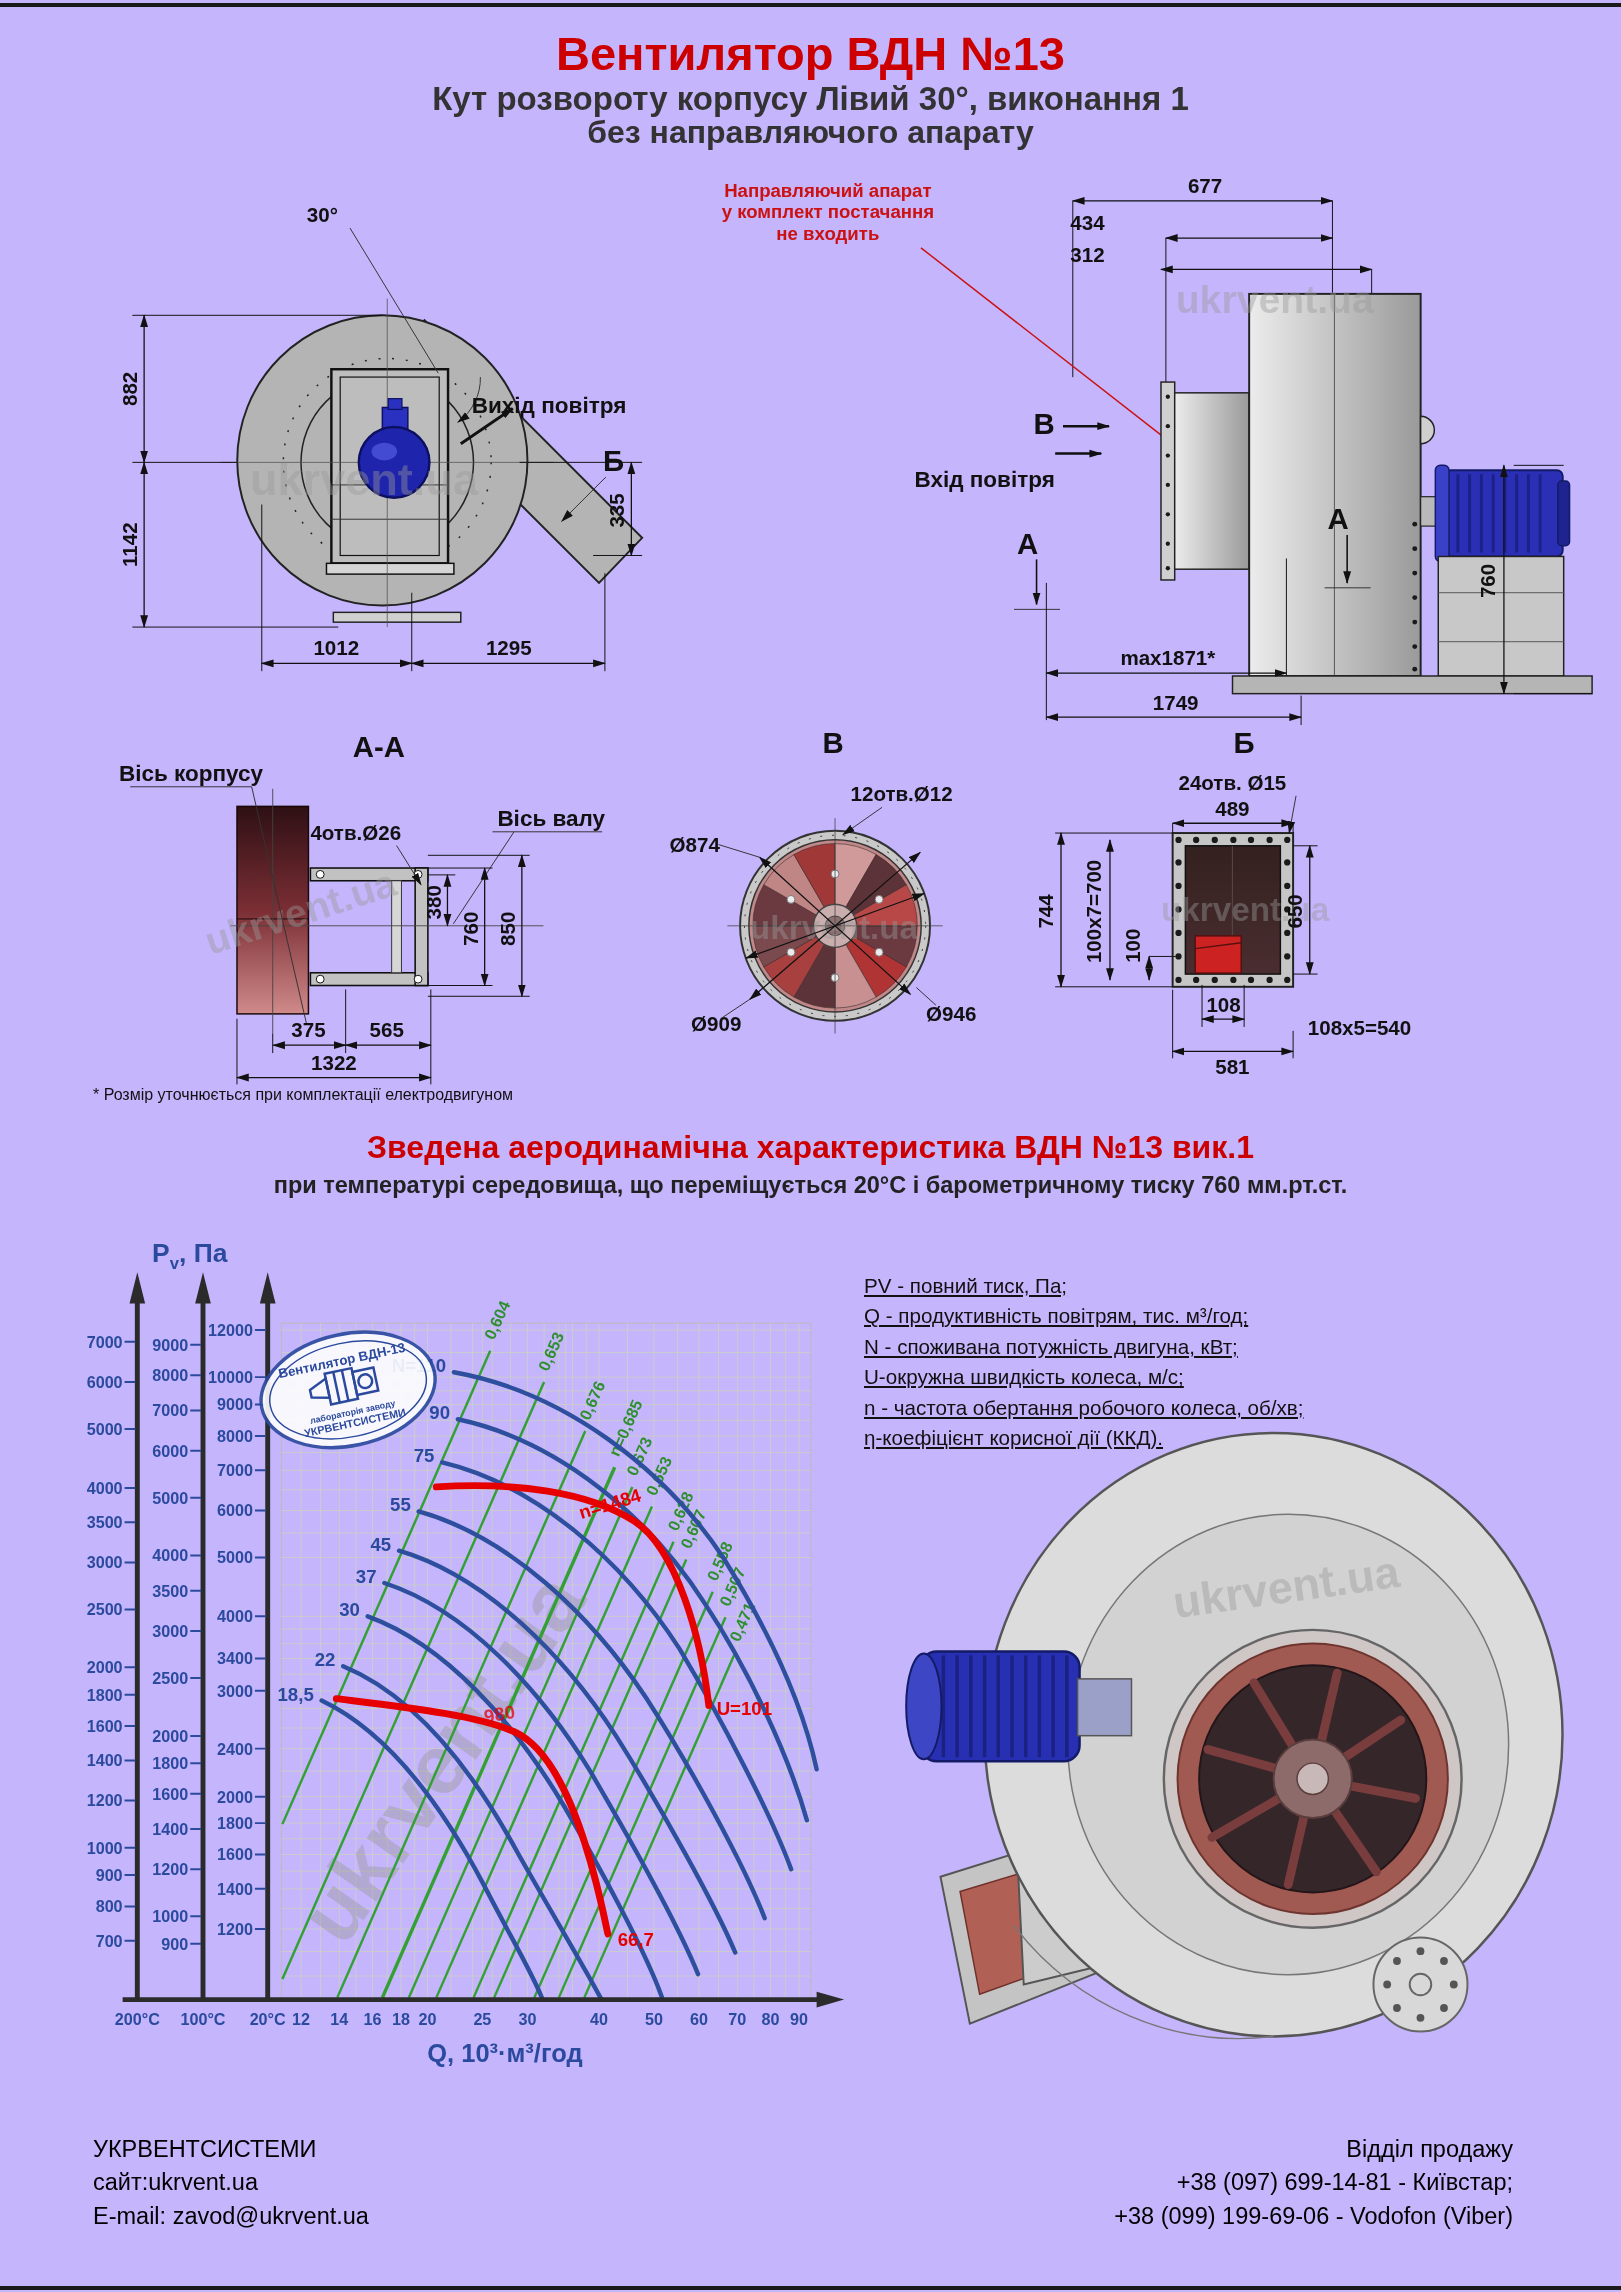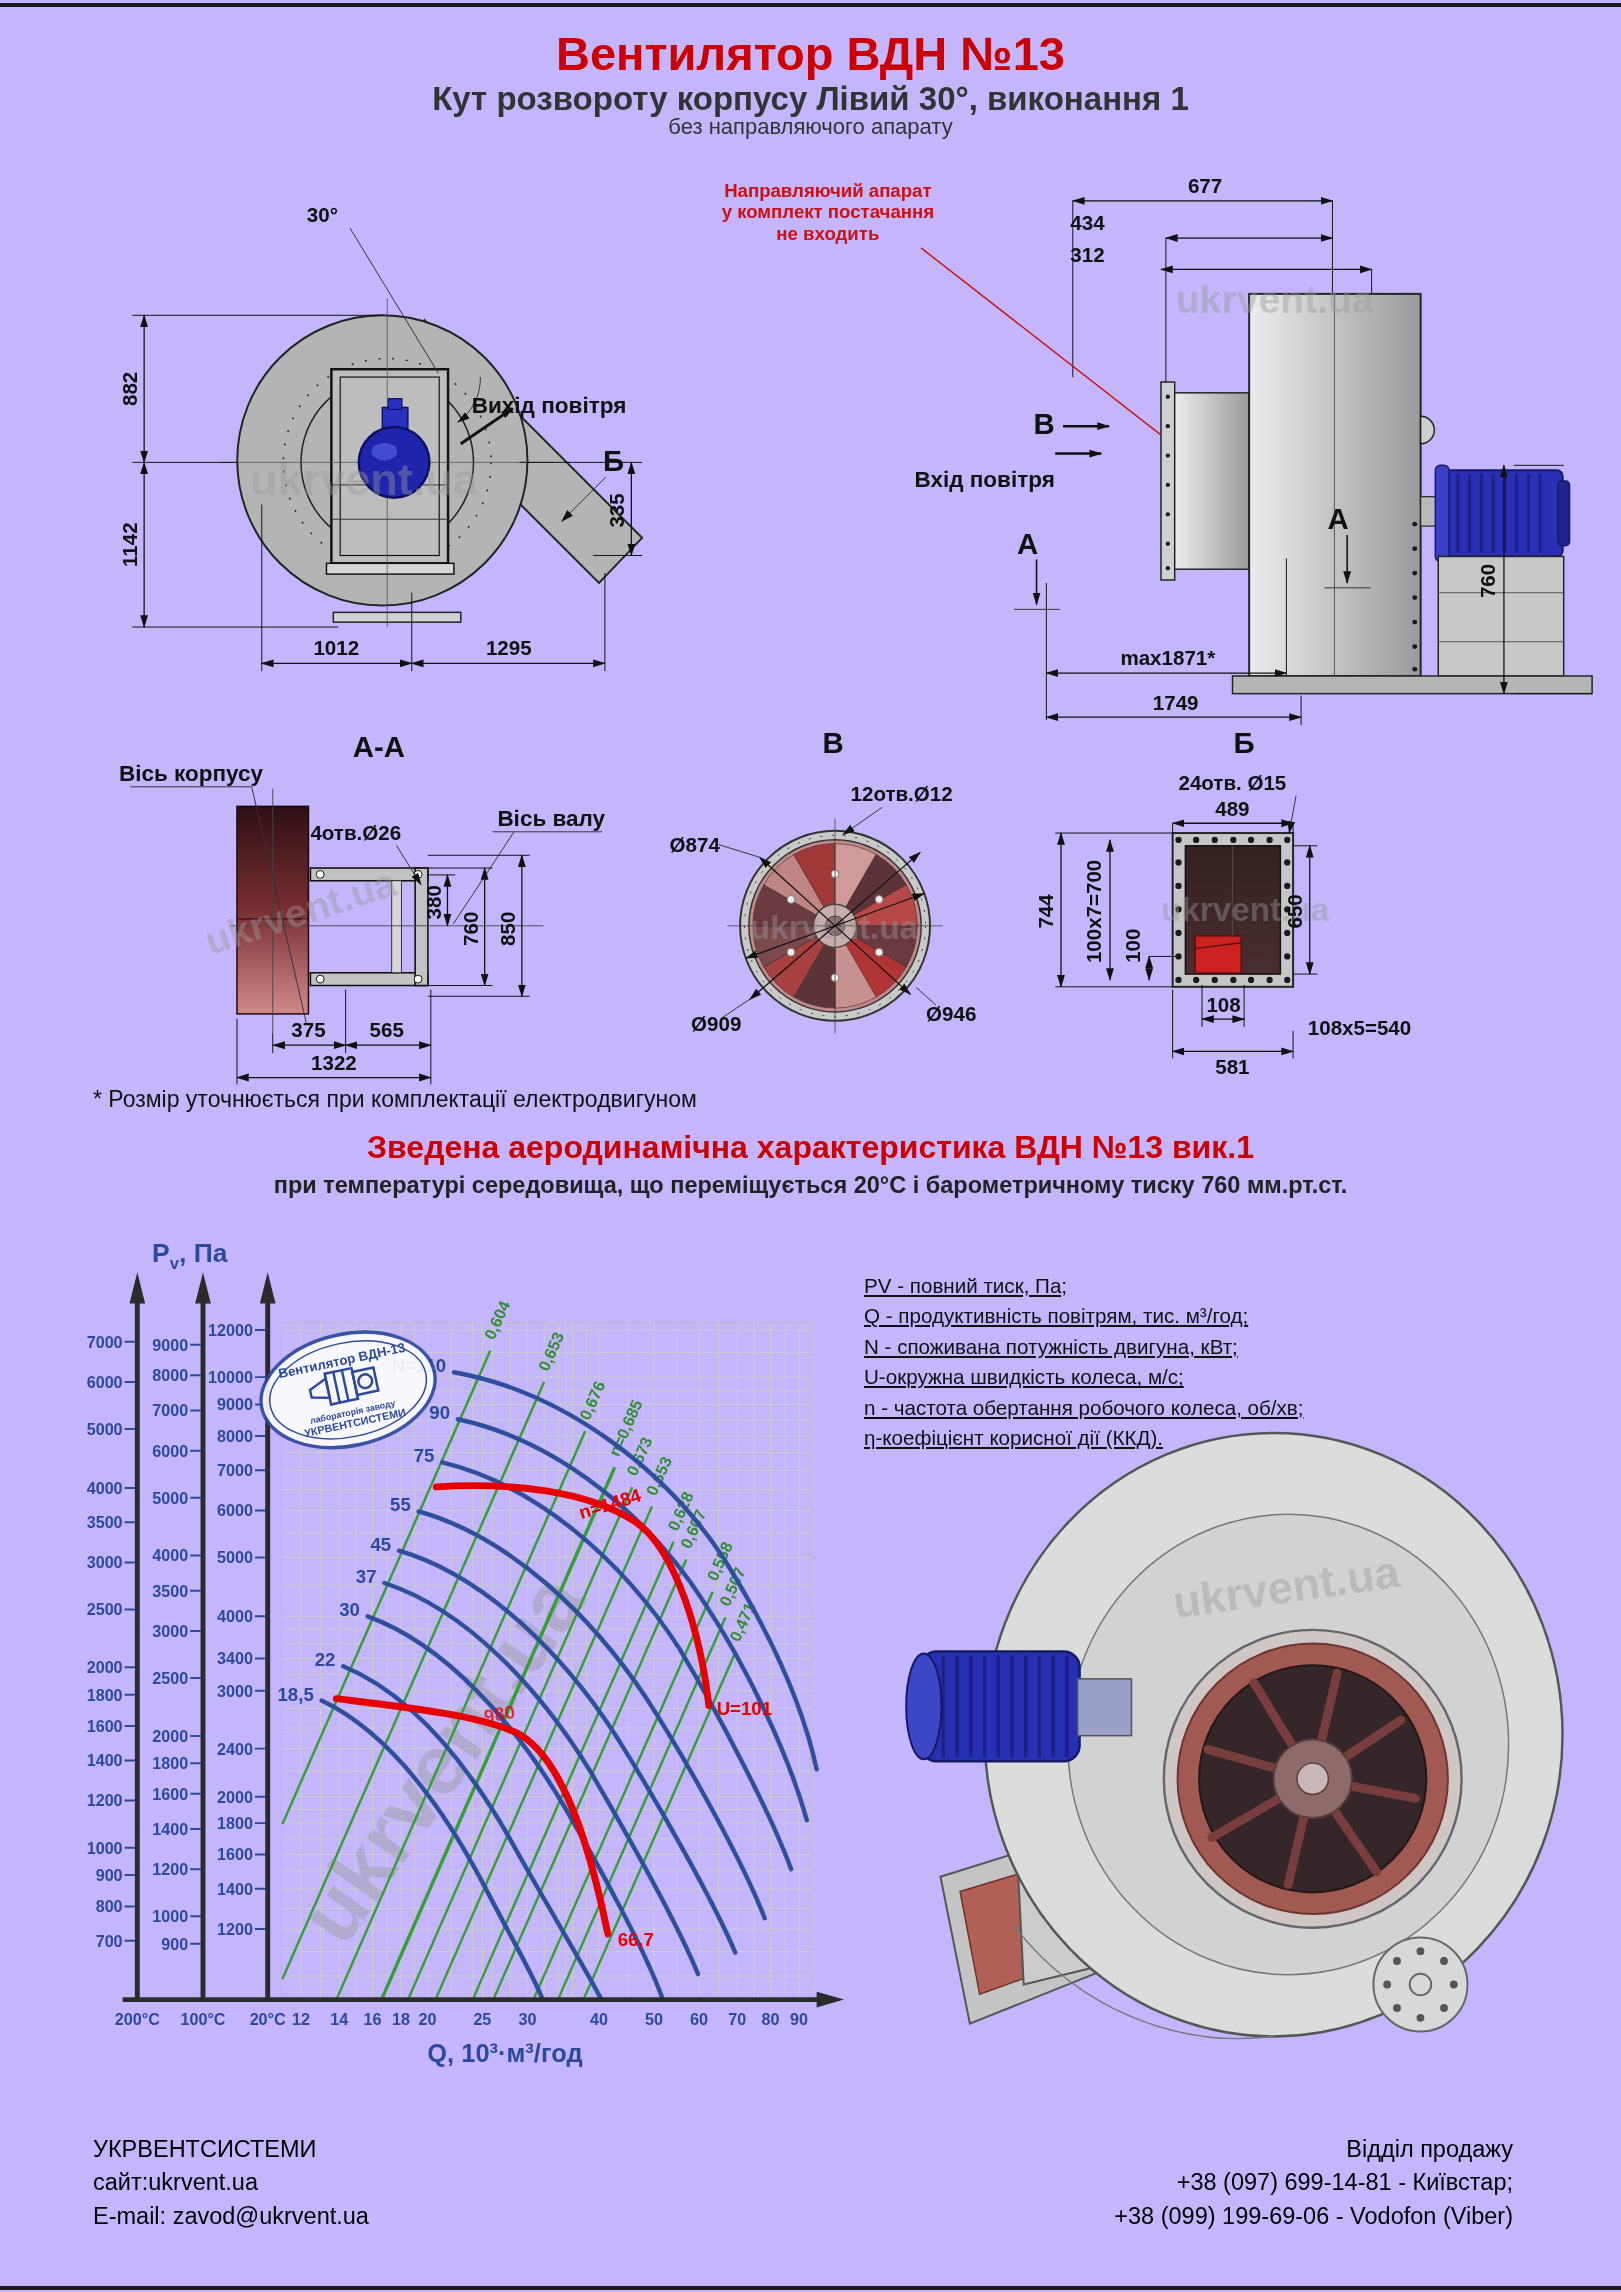--- a/index.html
+++ b/index.html
@@ -2,22 +2,22 @@
 <html><head>
 <meta charset="utf-8">
 <style>
   html,body{margin:0;padding:0;background:#e8e8e8;}
   .page{position:relative;width:1621px;height:2293px;background:#c4b5fd;overflow:hidden;
         font-family:"Liberation Sans",sans-serif;color:#111;}
   .bar{position:absolute;left:0;width:1621px;height:3.9px;background:#1a1a1a;}
   .title{position:absolute;left:0;top:25.5px;width:1621px;text-align:center;
          font-size:47px;font-weight:bold;color:#cc0000;}
   .sub1{position:absolute;left:0;top:80px;width:1621px;text-align:center;font-size:33px;font-weight:bold;color:#333;}
-  .sub2{position:absolute;left:0;top:114px;width:1621px;text-align:center;font-size:22px;font-weight:normal;color:#333;}
-  .footnote{position:absolute;left:93px;top:1086px;font-size:23px;color:#111;}
+  .sub2{position:absolute;left:0;top:114px;width:1621px;text-align:center;font-size:32px;font-weight:bold;color:#333;}
+  .footnote{position:absolute;left:93px;top:1086px;font-size:16px;color:#111;}
   .chtitle{position:absolute;left:0;top:1129px;width:1621px;text-align:center;font-size:32px;font-weight:bold;color:#cc0000;}
   .chsub{position:absolute;left:0;top:1172px;width:1621px;text-align:center;font-size:23.5px;font-weight:bold;color:#222;}
   .legend{position:absolute;left:864px;top:1271px;width:686px;font-size:20.6px;line-height:1.48;color:#111;text-decoration:underline;}
   .footL{position:absolute;left:93px;top:2133px;font-size:23.5px;line-height:1.42;color:#000;}
   .footR{position:absolute;right:108px;top:2133px;font-size:23.5px;line-height:1.42;color:#000;text-align:right;margin-left:41px;}
   svg{position:absolute;overflow:visible;}
   svg text{font-family:"Liberation Sans",sans-serif;}
   .dimt{font-size:21px;font-weight:bold;fill:#111;}
   .lblt{font-size:23px;font-weight:bold;fill:#111;}
   .sect{font-size:30px;font-weight:bold;fill:#111;}

